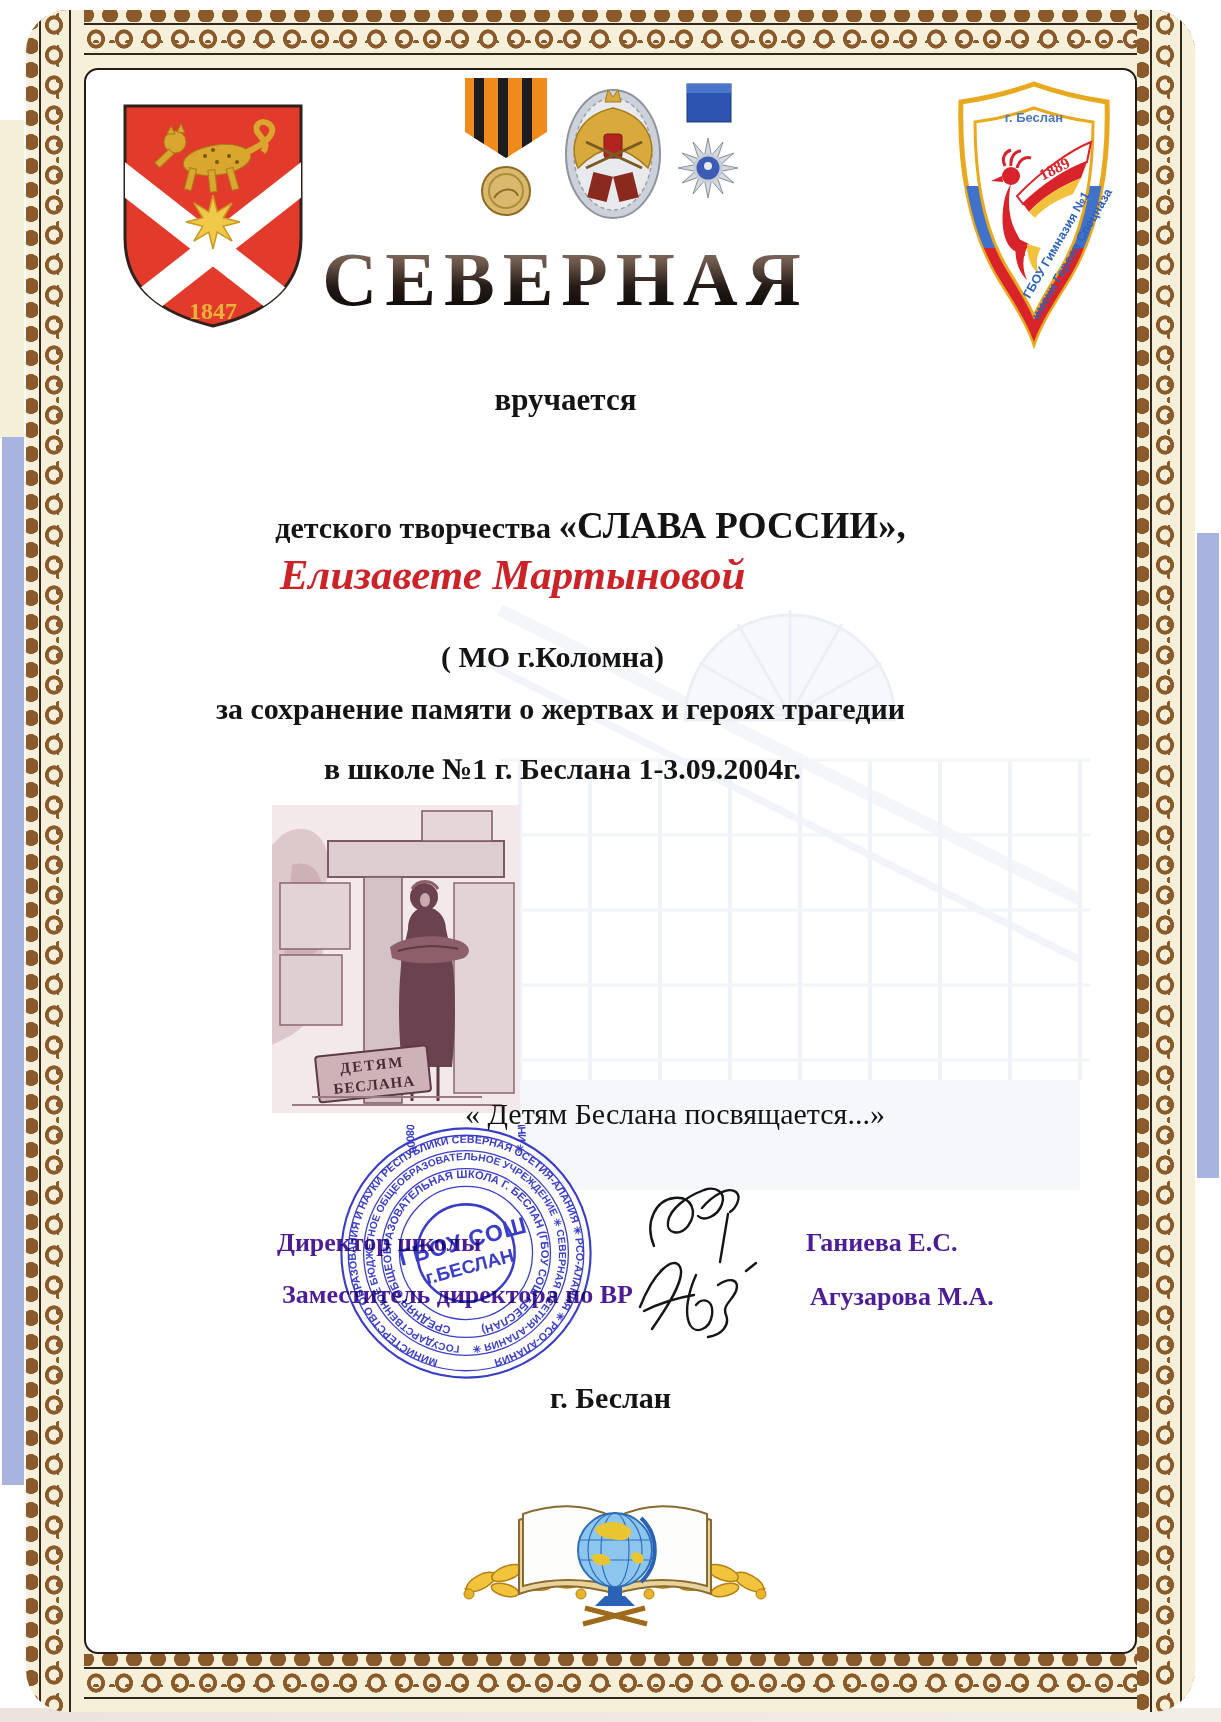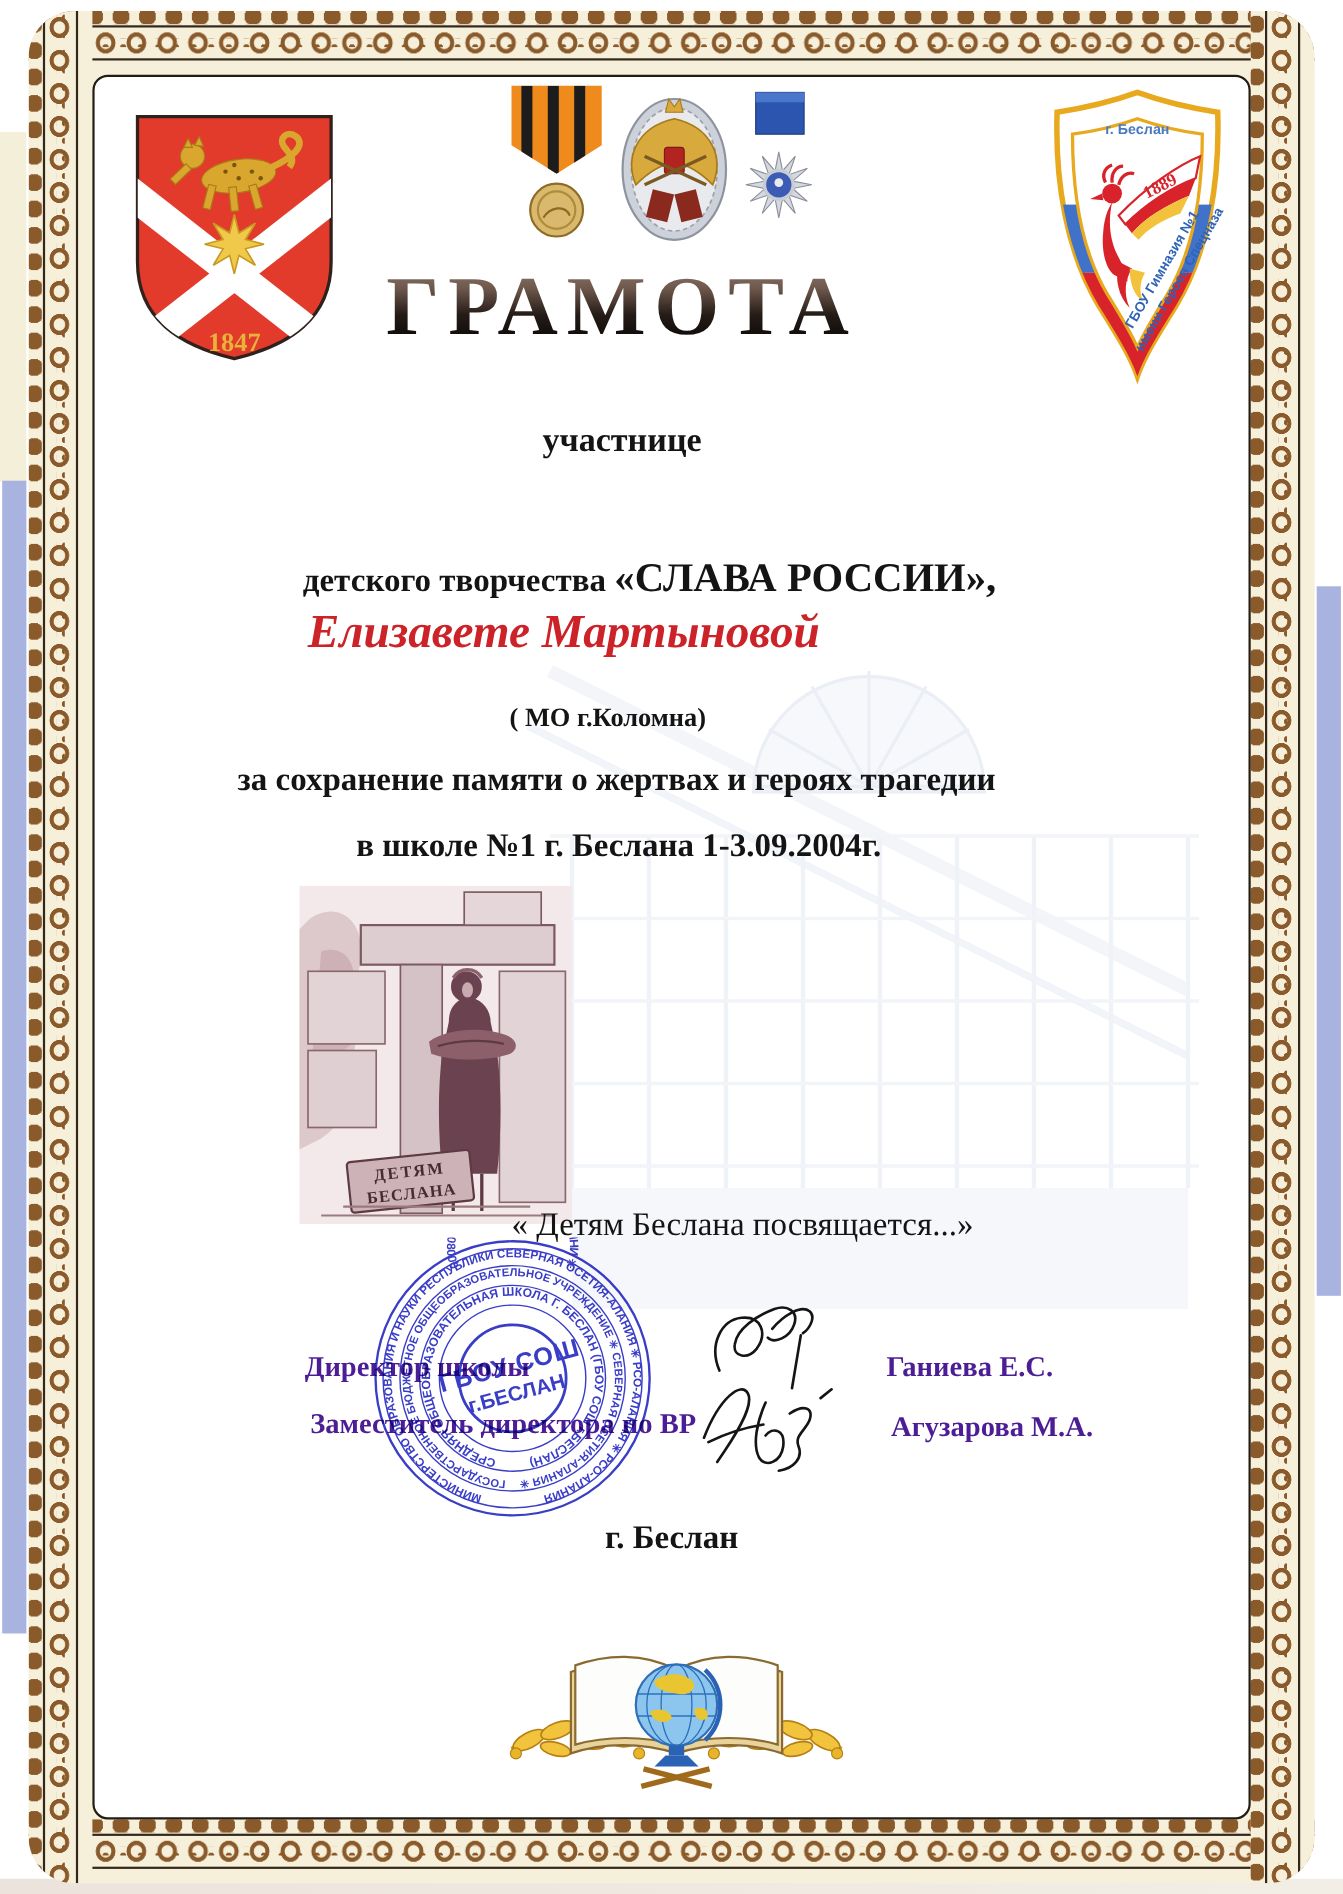--- a/index.html
+++ b/index.html
@@ -47,21 +47,21 @@
   .line2{position:absolute;left:84px;right:84px;text-align:center;color:#141414;
          font-weight:bold;z-index:5;white-space:nowrap;}
   #title-line{top:236px;font-size:76px;letter-spacing:8px;
       background:linear-gradient(#96837a 0%, #6e584c 30%, #241b16 58%, #000 100%);
       -webkit-background-clip:text;background-clip:text;color:transparent;}
   #presented-line{top:382px;font-size:31px;}
   #participant-line{top:441px;font-size:30px;transform:translateX(-65px);}
   #contest-line{top:504px;font-size:30px;transform:translateX(25px);}
   #contest-line .big{font-size:37px;}
   #recipient-line{top:550px;font-size:43px;font-style:italic;color:#cc2329;transform:translateX(-53px);}
-  #municipality-line{top:640px;font-size:24px;transform:translateX(-13px);text-align:center;}
+  #municipality-line{top:640px;font-size:30px;transform:translateX(-13px);text-align:center;}
   #reason1-line{top:692px;font-size:30px;transform:translateX(-5px);}
   #reason2-line{top:752px;font-size:30px;transform:translateX(-3px);}
   #dedication-line{left:465px;top:1097px;font-size:30px;font-weight:normal;color:#141414;white-space:nowrap;}
   .role{position:absolute;font-size:26px;font-weight:bold;color:#4c1d95;z-index:6;white-space:nowrap;}
   #city-line{top:1381px;font-size:30px;}
   #year-line{top:1437px;font-size:30px;}
   #monument-box{left:272px;top:805px;width:248px;height:308px;overflow:hidden;}
   #stamp-box{left:338px;top:1125px;width:256px;height:256px;mix-blend-mode:multiply;z-index:7;}
   #watermark{left:440px;top:600px;width:660px;height:620px;opacity:.6;z-index:2;}
   svg text{font-weight:bold;}
@@ -220,22 +220,22 @@
         <text x="108" y="96" text-anchor="middle" font-size="16" fill="#d8232a" font-family="Liberation Serif, serif" transform="rotate(-27 108 92)">1889</text>
       </g>
       <text x="87" y="44" text-anchor="middle" font-size="13" fill="#4a79c0" font-family="Liberation Sans, sans-serif">г. Беслан</text>
       <g transform="rotate(-60 118 172)" fill="#2f63b8" font-family="Liberation Sans, sans-serif" font-size="12.5" text-anchor="middle">
         <text x="118" y="166">ГБОУ Гимназия №1</text>
         <text x="118" y="184">имени Героев Спецназа</text>
       </g>
     </svg>
   </div>
 
-  <div id="title-line" class="line">ГРАМОТА</div>
-  <div id="presented-line" class="line">участнице</div>
+  <div id="title-line" class="line">СЕВЕРНАЯ</div>
+  <div id="presented-line" class="line">вручается</div>
   <div id="contest-line" class="line">
     <span>детского творчества</span>
     <span class="big">«СЛАВА РОССИИ»,</span>
   </div>
   <div id="recipient-line" class="line">Елизавете Мартыновой</div>
   <div id="municipality-line" class="line">( МО г.Коломна)</div>
   <div id="reason1-line" class="line">за сохранение памяти о жертвах и героях трагедии</div>
   <div id="reason2-line" class="line">в  школе №1 г. Беслана  1-3.09.2004г.</div>
 
   <div id="monument-box" class="abs">

